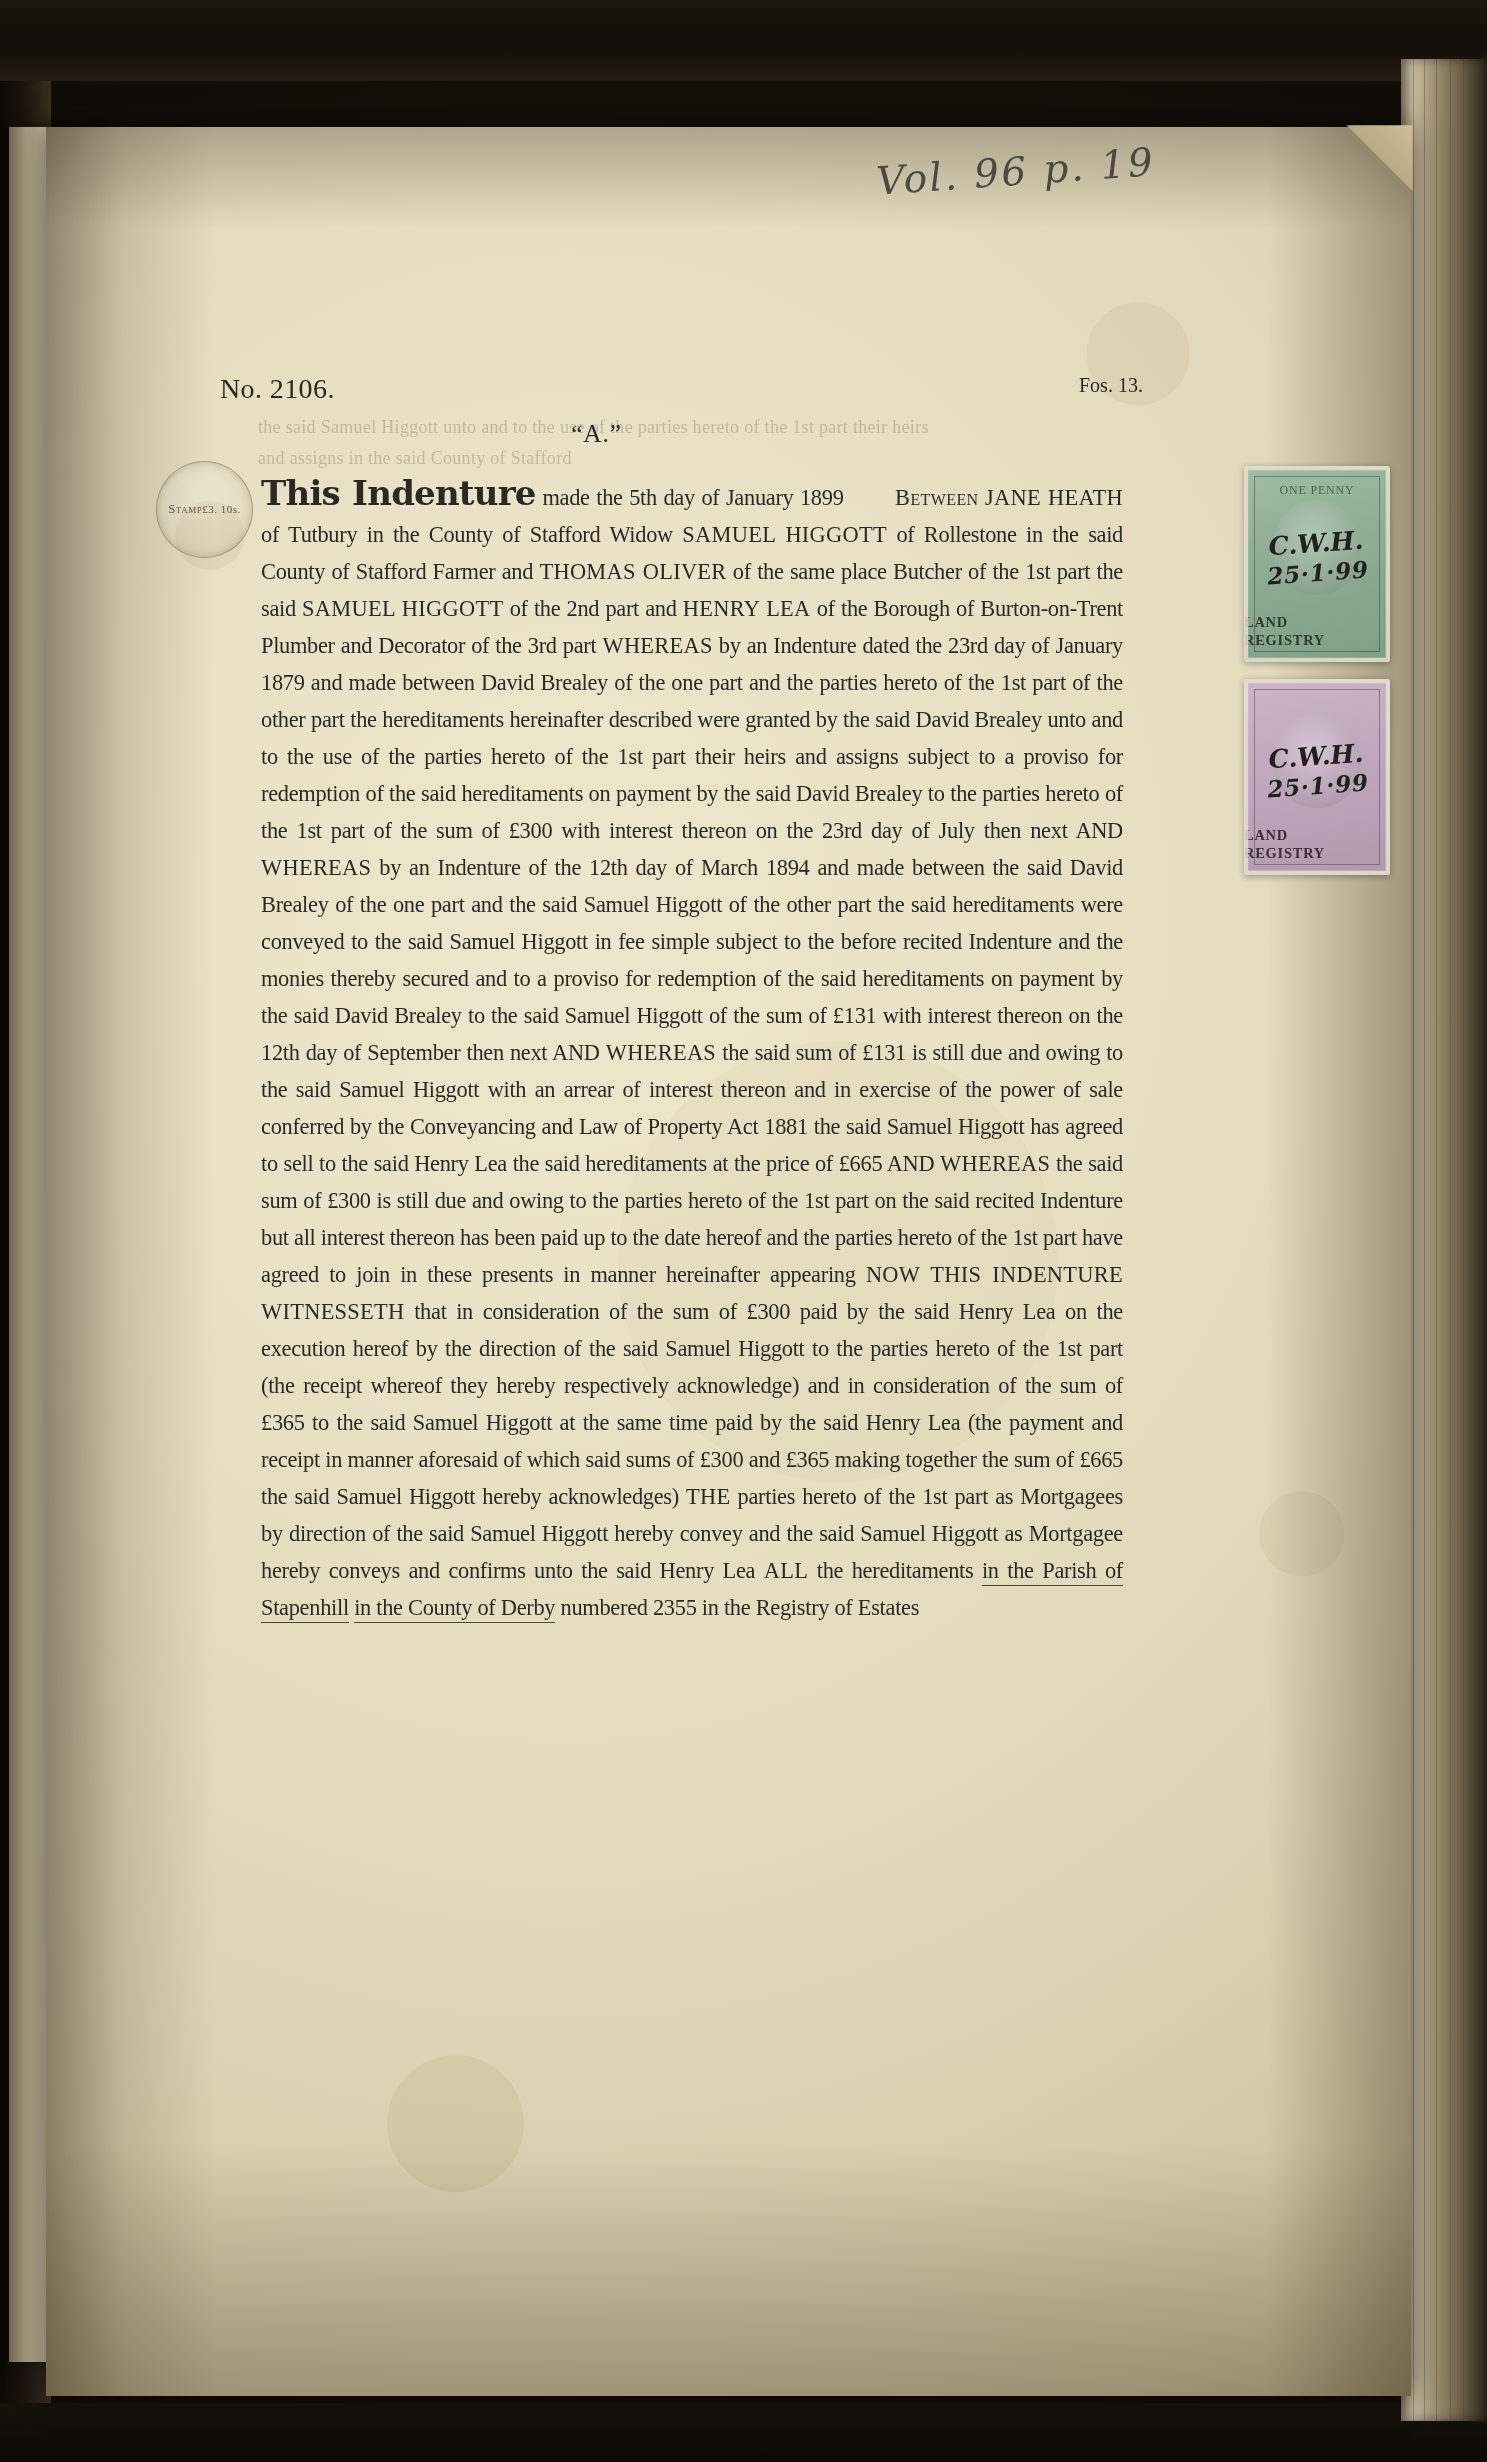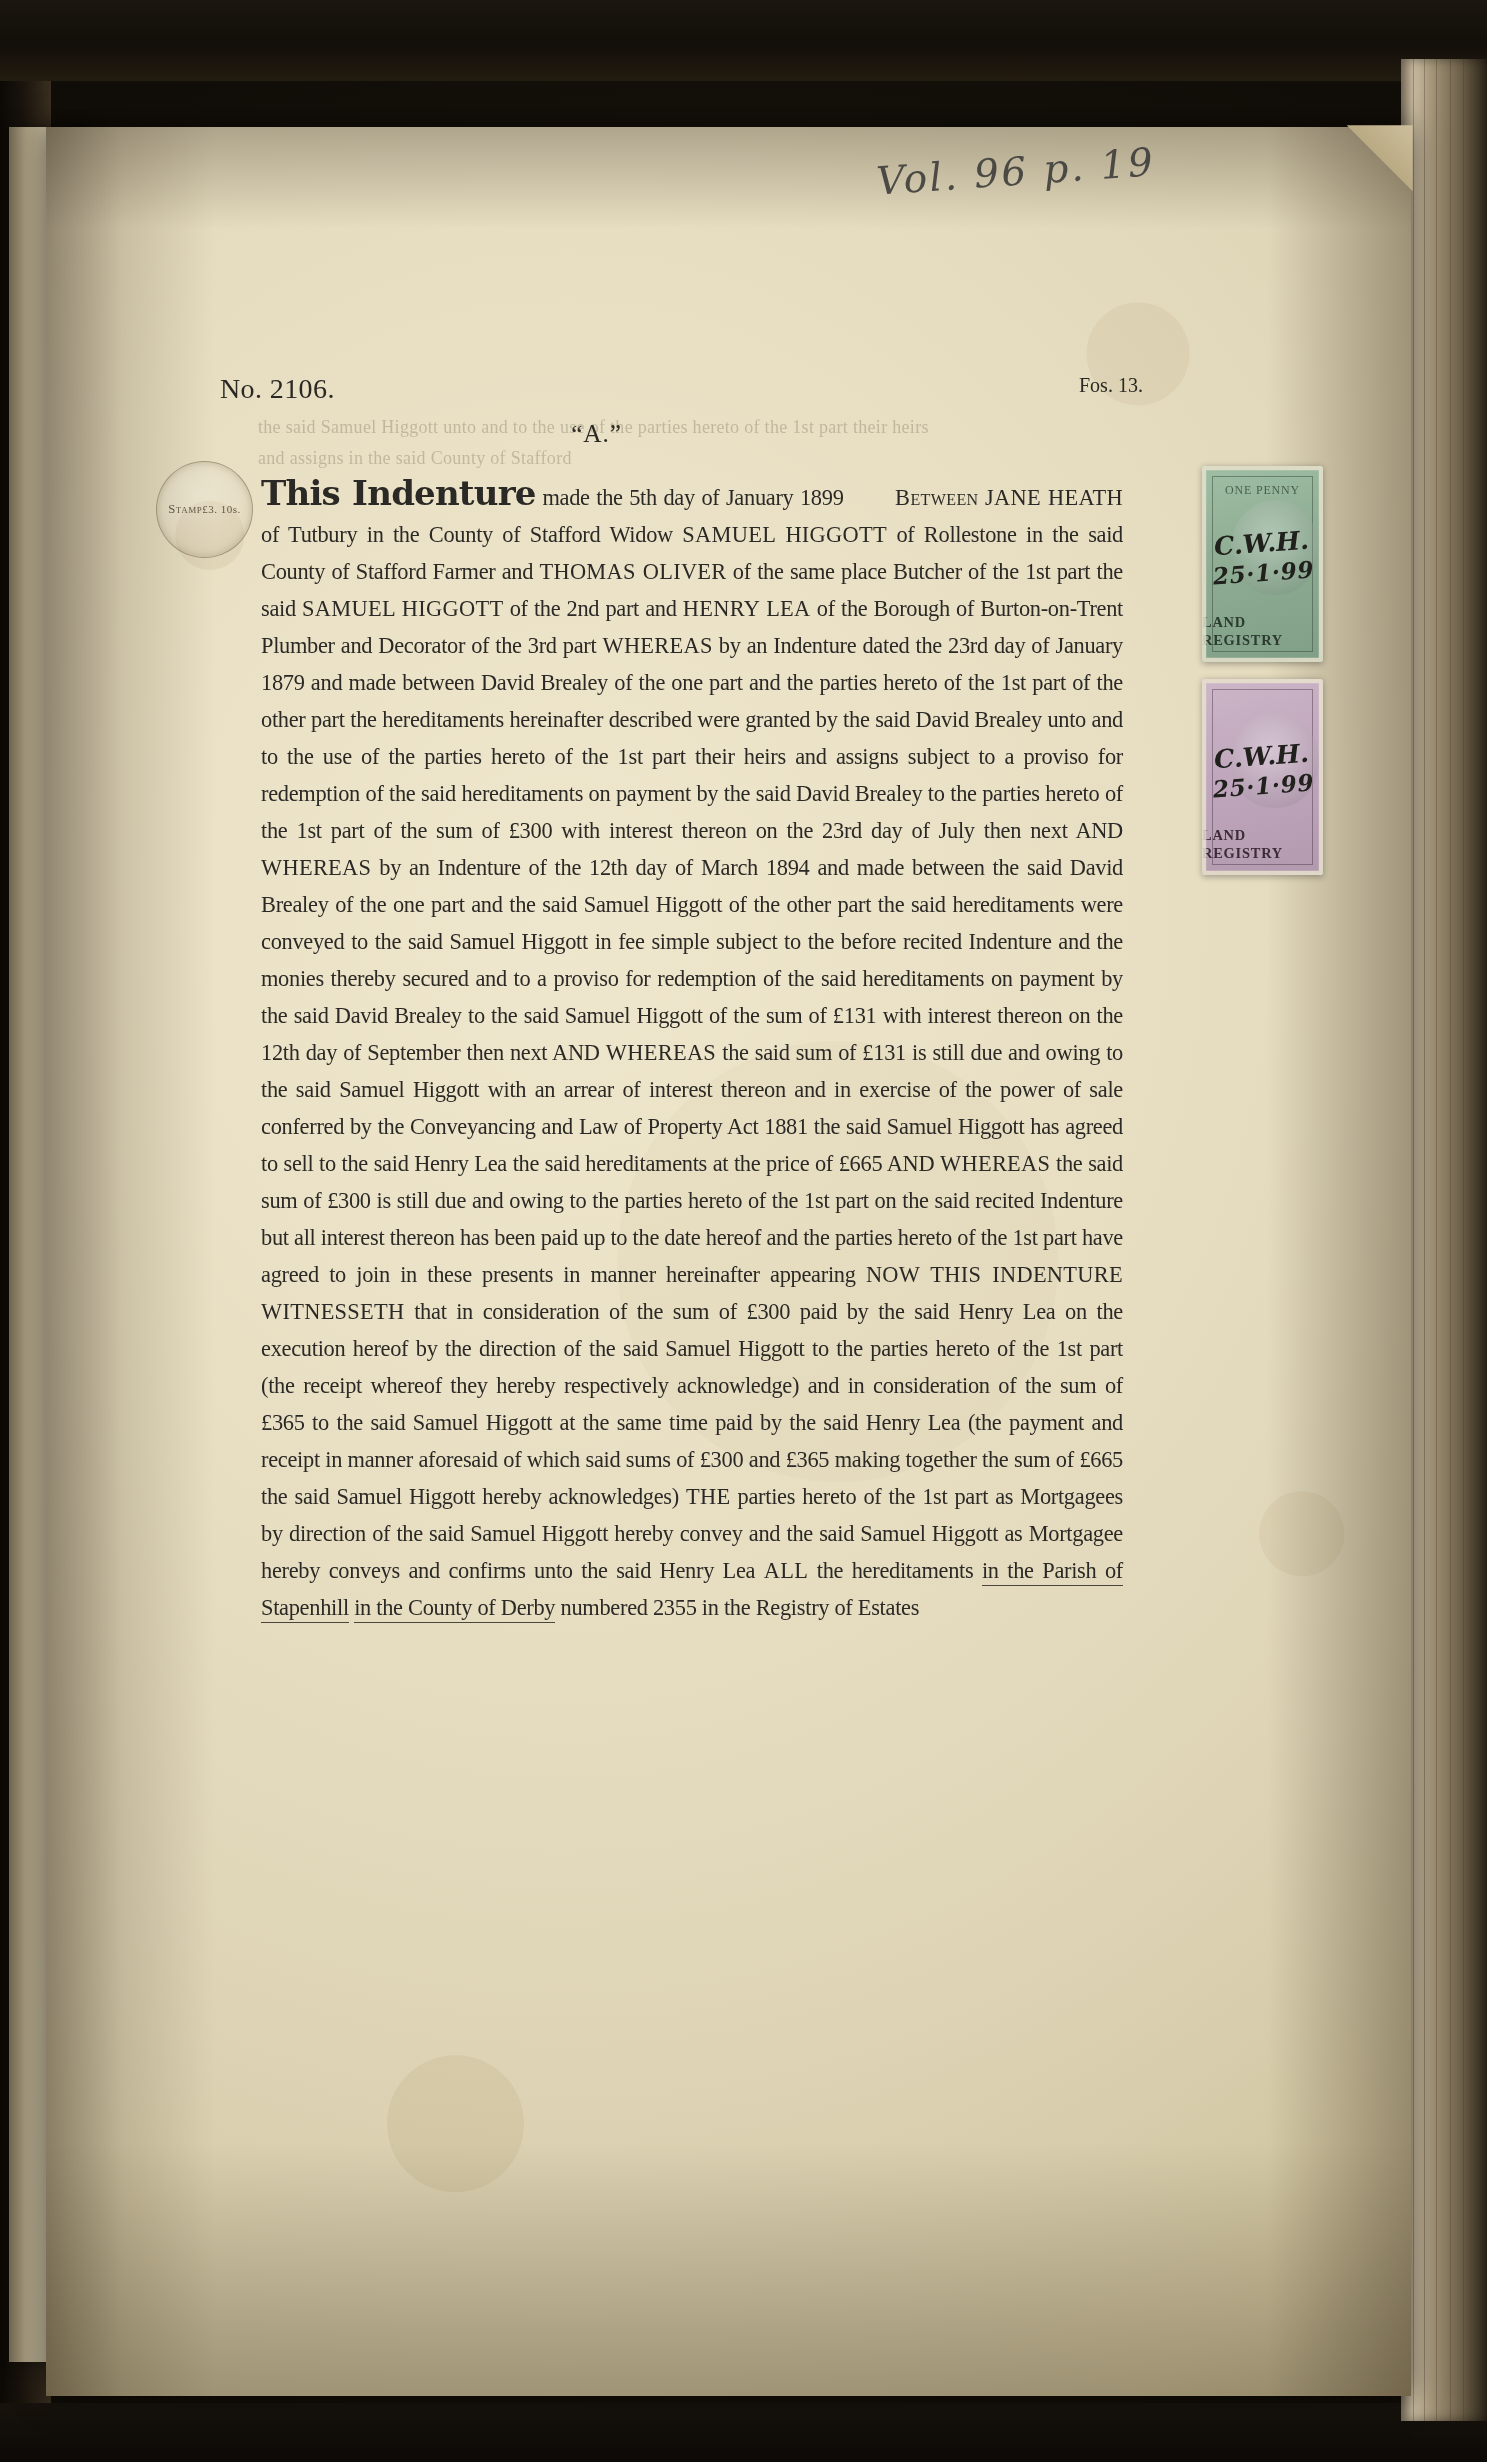--- a/index.html
+++ b/index.html
@@ -222,26 +222,27 @@
   }
   .tight { letter-spacing: -0.3px; }
   .ul {
     border-bottom: 1.3px solid #4a463c;
     padding-bottom: 1.7px;
   }
 
   
   .stamp {
     position: absolute;
-    width: 121px;
+    width: 146px;
     height: 196px;
     border-radius: 2.5px;
     box-shadow: 0 1.7px 6px rgba(0,0,0,0.30);
     overflow: hidden;
     font-family: "Liberation Serif", serif;
+    margin-left: 42px;
   }
   .stamp .perf {
     position: absolute; inset: 0;
     
     box-shadow: inset 0 0 0 4.2px rgba(232,226,205,0.85);
   }
   .stamp-green {
     left: 1156px; top: 339px;
     background: linear-gradient(165deg, #9fbfa4 0%, #8fae94 40%, #7f9f86 100%);
   }

